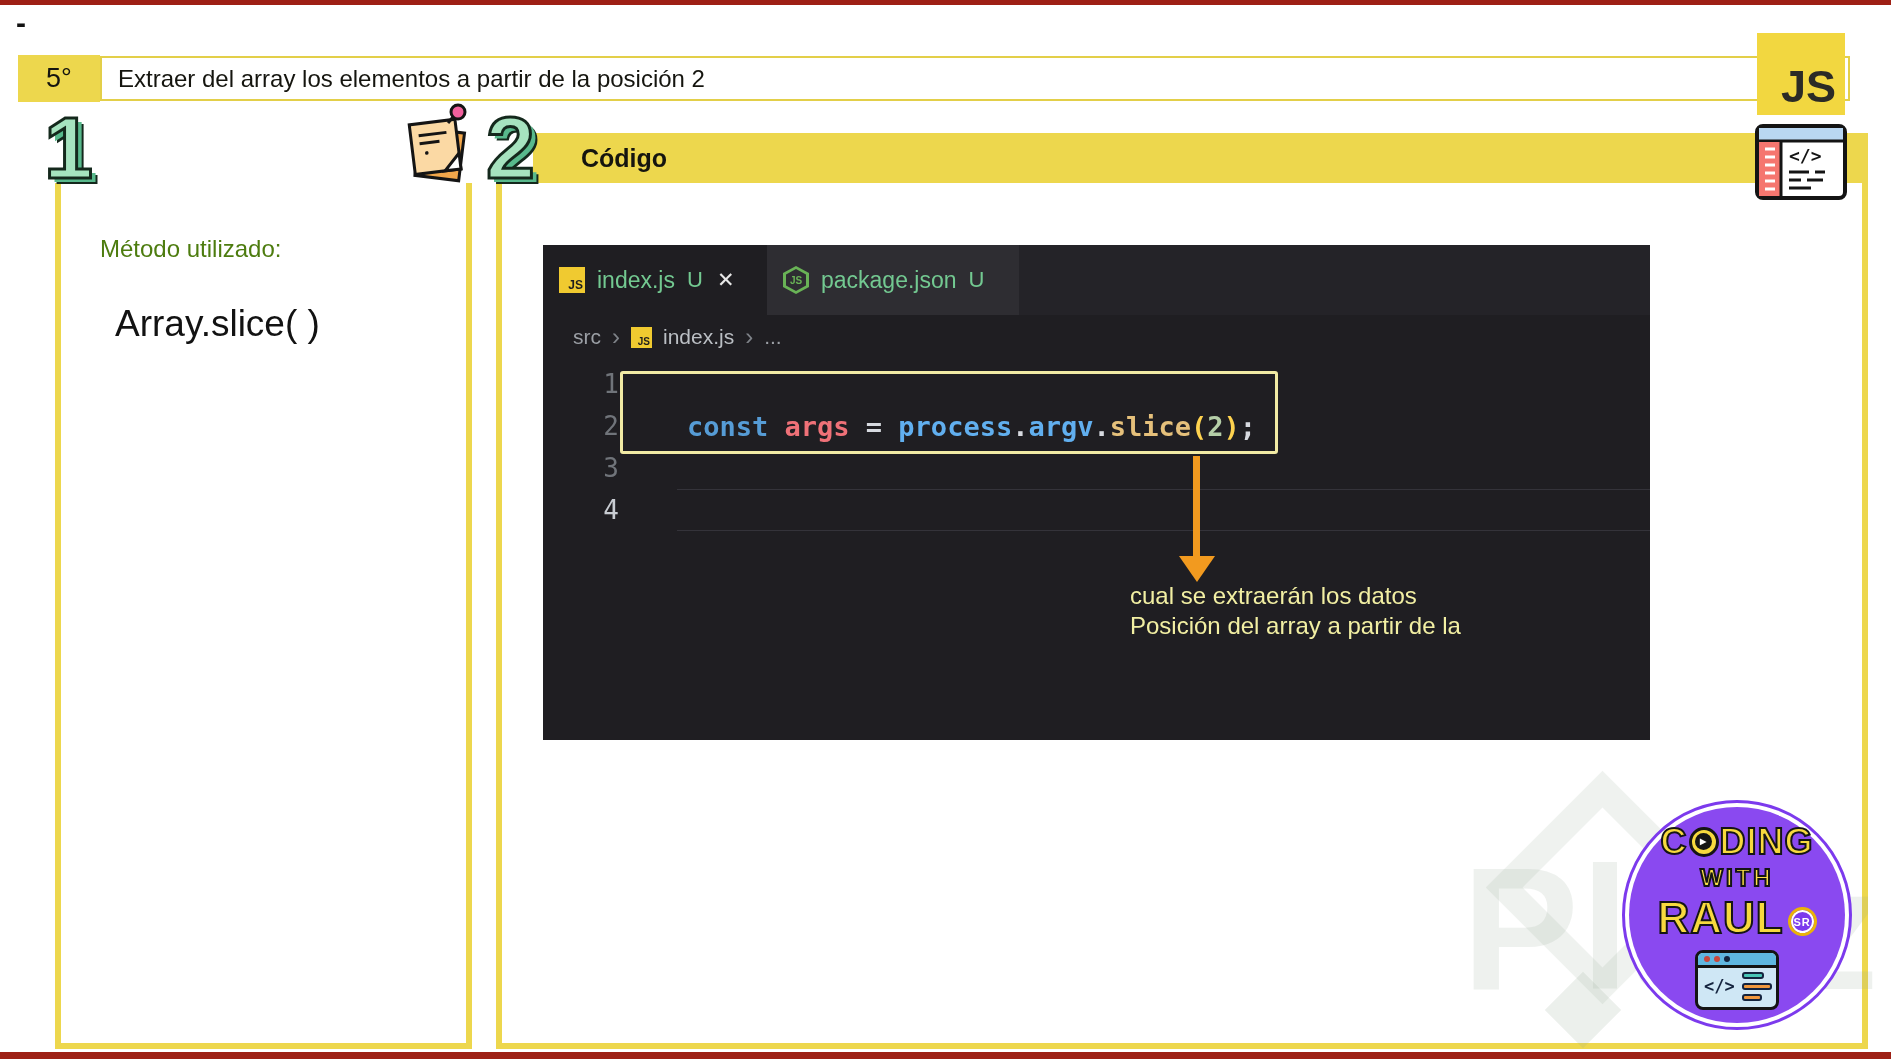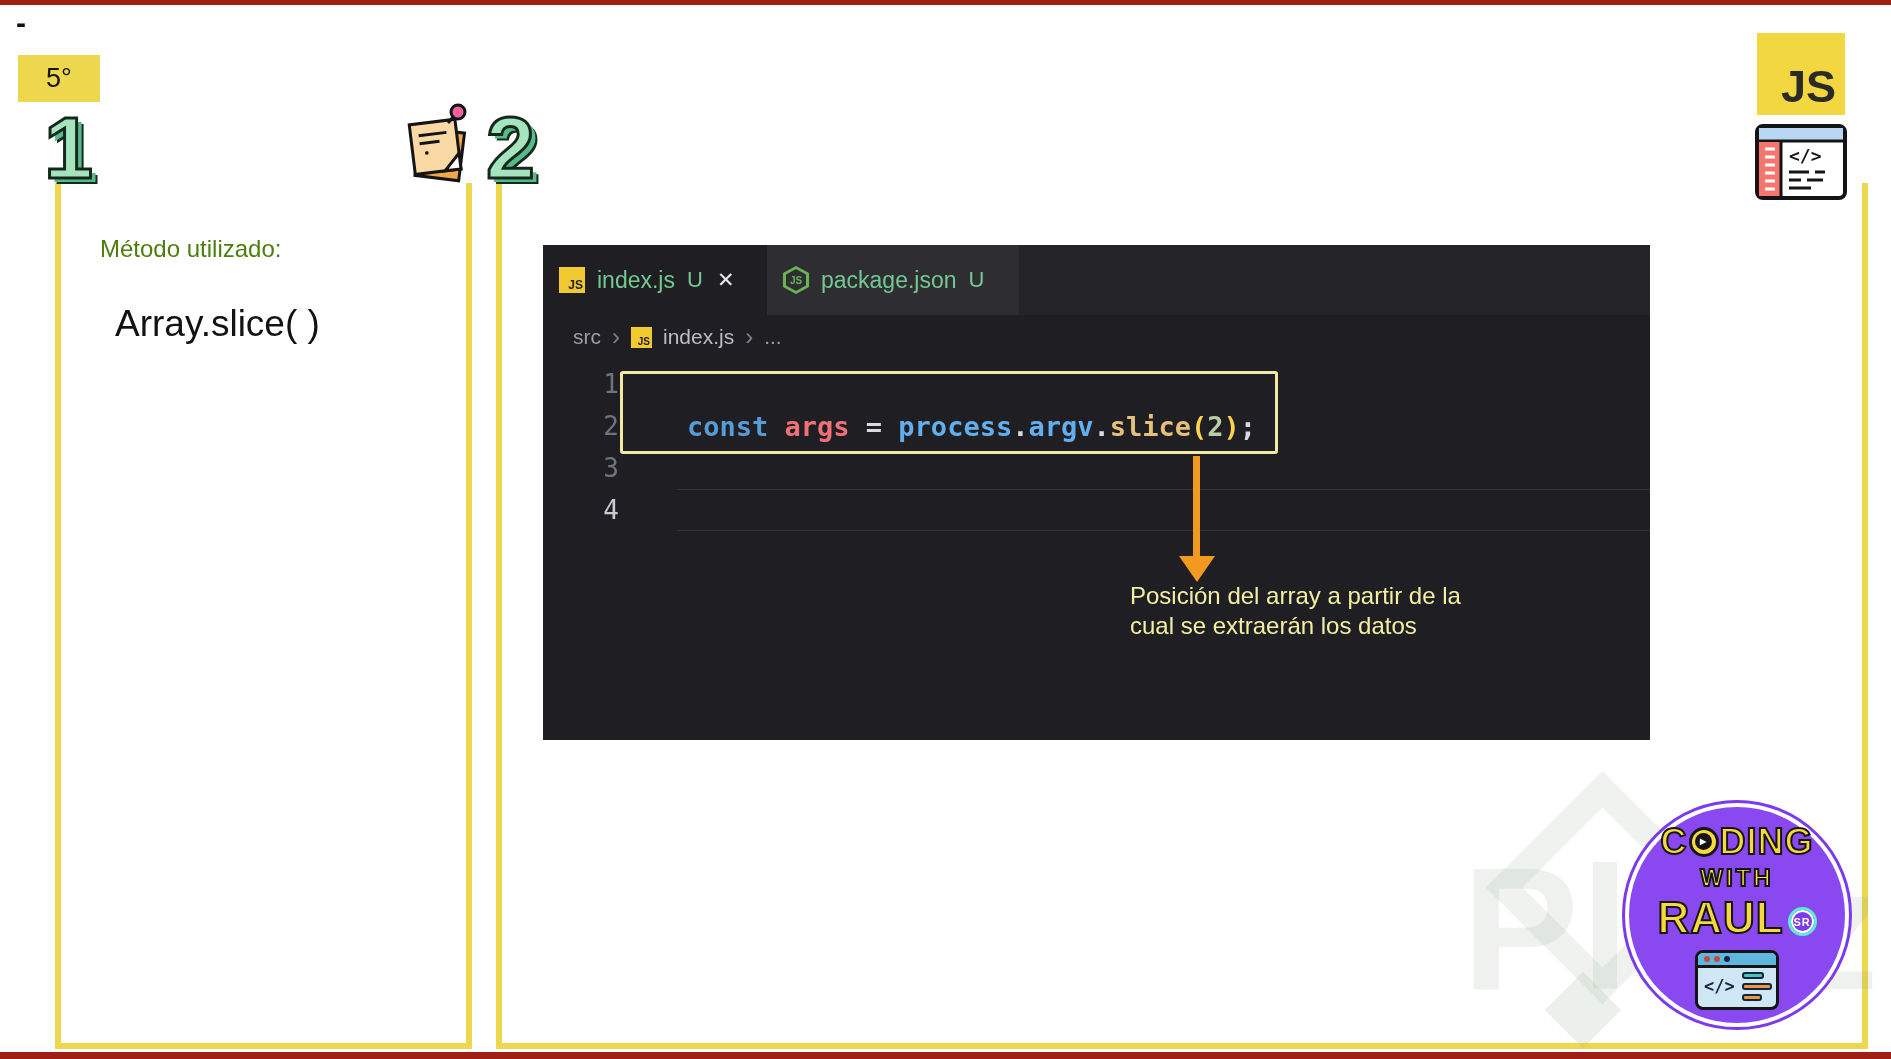--- a/index.html
+++ b/index.html
@@ -114,21 +114,21 @@
   .logo-inner{position:absolute;inset:7px;border-radius:50%;background:var(--logo-purple);
     display:flex;flex-direction:column;align-items:center;justify-content:center;gap:1px}
   .bubble{font-weight:700;-webkit-text-stroke:2px #151515;letter-spacing:1px}
   .l1{display:flex;align-items:center;font-size:36px;color:var(--logo-yellow)}
   .bulb{width:30px;height:30px;border-radius:50%;background:var(--logo-yellow);border:3px solid #151515;
     display:flex;align-items:center;justify-content:center;margin:0 1px;position:relative}
   .bulb .play{width:17px;height:17px;border-radius:50%;background:#151515;color:#fff;font-size:8px;
     display:flex;align-items:center;justify-content:center;-webkit-text-stroke:0}
   .l2{font-size:24px;color:#fde047;letter-spacing:3px}
   .l3{display:flex;align-items:center;gap:4px;font-size:44px;color:var(--logo-yellow)}
-  .sr-badge{width:29px;height:29px;border-radius:50%;background:#7C3AED;border:3px solid #5eead4;
+  .sr-badge{width:29px;height:29px;border-radius:50%;background:#7C3AED;border:3px solid #eab308;
     box-shadow:inset 0 0 0 2px #fff;color:#fff;font-size:11px;font-weight:700;
     display:flex;align-items:center;justify-content:center;-webkit-text-stroke:0;margin-top:8px}
   .lw{width:84px;height:60px;border:3px solid #141414;border-radius:8px;background:#CFE7F5;overflow:hidden;margin-top:6px}
   .lw-bar{height:15px;background:#5FB7E0;border-bottom:3px solid #141414;display:flex;gap:4px;align-items:center;padding-left:6px}
   .lw-dot{width:6px;height:6px;border-radius:50%}
   .lw-body{display:flex;align-items:center;gap:7px;padding:4px 6px}
   .lw-code{font-size:17px;font-weight:700;color:#14233E;font-family:"DejaVu Sans Mono",monospace}
   .lw-lines{display:flex;flex-direction:column;gap:4px}
   .pill{height:7px;border-radius:3px;border:2px solid #14233E}
   .pill.teal{width:22px;background:#49C5B6}
@@ -137,20 +137,23 @@
 </style>
 </head>
 <body>
 
 <div class="stage">
 
   <div class="abs top-line"></div>
   <div class="abs dash">-</div>
 
   <div class="abs num-box">5°</div>
+  <div class="abs title-box">
+    <span>Extraer del array los elementos a partir de la posición 2</span>
+  </div>
   <div class="abs js-badge">JS</div>
 
   <div class="abs numeral n1">1</div>
   <svg class="abs note-icon" width="68" height="88" viewBox="0 0 68 88">
     <g transform="rotate(7 34 50)">
       <rect x="14" y="28" width="44" height="48" fill="#F2A74B" stroke="#141414" stroke-width="3"></rect>
     </g>
     <g transform="rotate(-7 30 44)">
       <rect x="8" y="20" width="46" height="50" fill="#FBD9A4" stroke="#141414" stroke-width="3"></rect>
       <path d="M54 54 L54 70 L38 70 Z" fill="#fff" stroke="#141414" stroke-width="3"></path>
@@ -159,20 +162,23 @@
       <circle cx="22" cy="50" r="1.8" fill="#141414"></circle>
     </g>
     <circle cx="54" cy="10" r="7" fill="#F2609E" stroke="#141414" stroke-width="3"></circle>
     <line x1="49" y1="15" x2="44" y2="21" stroke="#141414" stroke-width="3"></line>
   </svg>
   <div class="abs panel notas"></div>
   <div class="abs notes-intro">Método utilizado:</div>
   <div class="abs notes-method">Array.slice( )</div>
 
   <div class="abs numeral n2">2</div>
+  <div class="abs sec-bar codigo">
+    <span class="sec-label">Código</span>
+  </div>
   <svg class="abs window-icon" width="96" height="84" viewBox="0 0 96 84">
     <rect x="4" y="8" width="88" height="72" rx="6" fill="#FFFFFF" stroke="#141414" stroke-width="4"></rect>
     <rect x="6" y="10" width="84" height="12" fill="#B9D7F2"></rect>
     <line x1="6" y1="23" x2="90" y2="23" stroke="#141414" stroke-width="3"></line>
     <rect x="6" y="24" width="22" height="54" fill="#F5766F"></rect>
     <line x1="28" y1="24" x2="28" y2="78" stroke="#141414" stroke-width="3"></line>
     <g stroke="#FFFFFF" stroke-width="3">
       <line x1="12" y1="31" x2="22" y2="31"></line>
         <line x1="12" y1="39" x2="22" y2="39"></line>
       <line x1="12" y1="47" x2="22" y2="47"></line>
@@ -235,22 +241,22 @@
         <div class="code-line current">
           <span class="ln">4</span>
         </div>
       </div>
     <div class="hl-box"></div>
   </div>
 
   <div class="abs arrow-line"></div>
   <div class="abs arrow-head"></div>
   <div class="abs annotation">
+    <div>cual se extraerán los datos</div>
     <div>Posición del array a partir de la</div>
-    <div>cual se extraerán los datos</div>
   </div>
 
   <div class="abs wm-chev"></div>
   <div class="abs wm-diamond"></div>
   <div class="abs wm-text">Platzi</div>
 
   <div class="abs logo">
     <div class="logo-outer"></div>
     <div class="logo-inner">
       <div class="l1 bubble">

